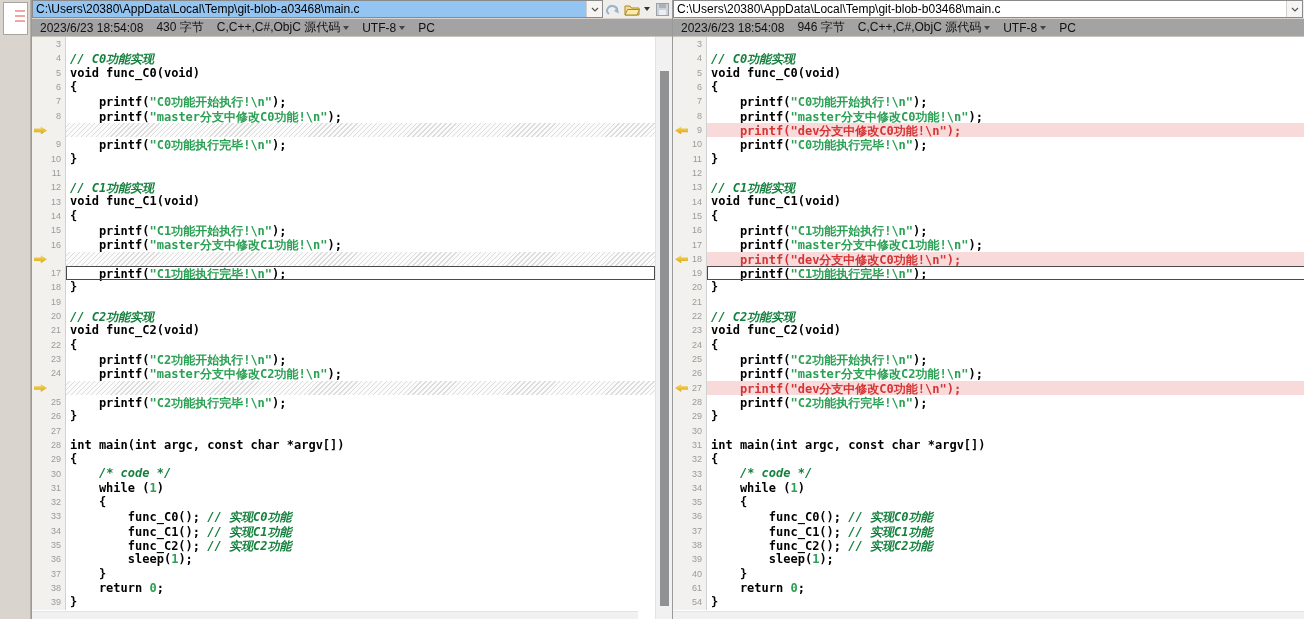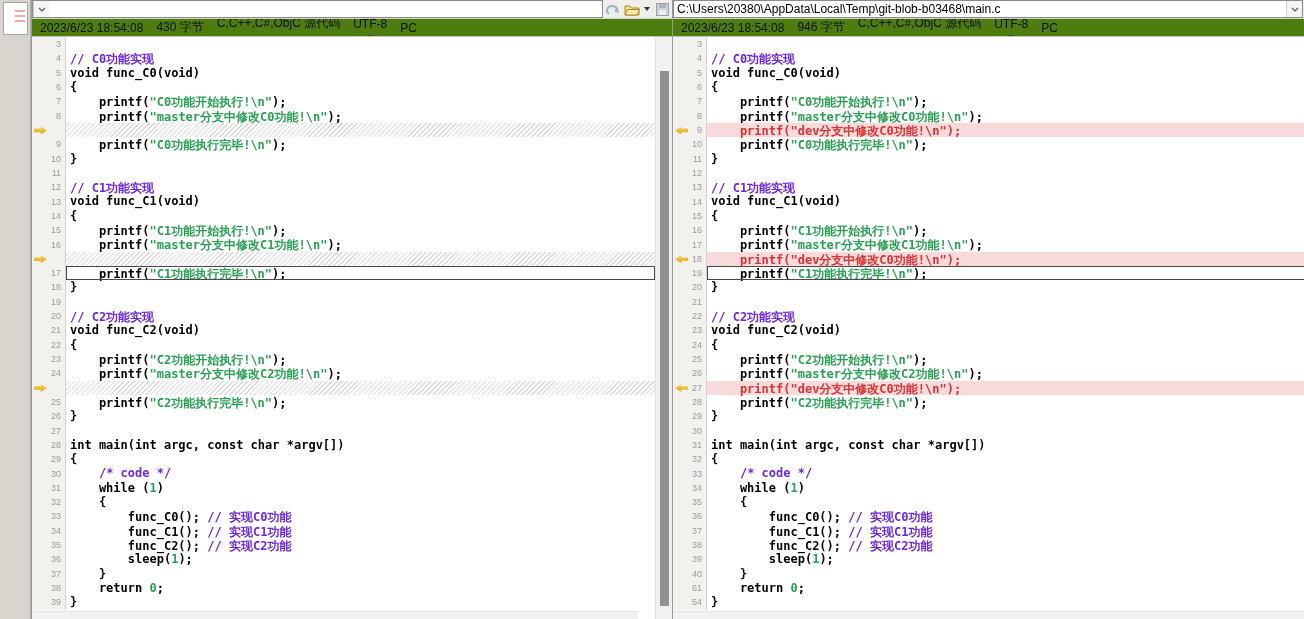--- a/index.html
+++ b/index.html
@@ -33,37 +33,37 @@
   }
   .pane.left .combo .value{background:#94c5f2;}
   .combo-btn{width:15px;display:flex;align-items:center;justify-content:center;border-left:1px solid #d0d0d0;background:#f6f5f3;}
   .icons{display:flex;align-items:center;padding:0 2px;gap:3px;flex:0 0 auto;overflow:hidden;}
   .icons .ibtn{display:flex;align-items:center;justify-content:center;width:16px;height:16px;flex:0 0 auto;}
   .drop-tri{width:0;height:0;border-left:3.5px solid transparent;border-right:3.5px solid transparent;border-top:4px solid #333;}
   .drop-tri.sm{border-top-color:#444;}
 
   
   .info-row{
-    height:18px;background:#4d7c0f;border-bottom:1px solid #c9c5bd;box-sizing:border-box;
+    height:18px;background:#a3a3a3;border-bottom:1px solid #c9c5bd;box-sizing:border-box;
     display:flex;align-items:center;font-size:12px;color:#111;padding-left:8px;white-space:nowrap;overflow:hidden;
   }
   .info-row .sep{width:13px;flex:0 0 auto;}
-  .info-row .dd{display:inline-flex;align-items:center;gap:3px;flex-direction:column;}
+  .info-row .dd{display:inline-flex;align-items:center;gap:3px;}
   .info-row .dd .drop-tri{margin-top:1px;}
 
   
   .code-area{position:absolute;top:37px;bottom:0;left:0;background:#fff;overflow:hidden;}
   .pane.left .code-area{right:17px;}
   .pane.right .code-area{right:8px;}
   .rows{position:absolute;top:0;left:0;right:0;}
   .row{display:flex;height:14.32px;line-height:14.32px;font:bold 12px "DejaVu Sans Mono",monospace;}
   .gut{width:34px;flex:0 0 auto;background:#f2f1ee;border-right:1px solid #d2d2d2;position:relative;display:flex;align-items:center;justify-content:flex-end;box-sizing:border-box;}
   .lnum{font-family:"Liberation Sans",sans-serif;font-size:9px;font-weight:normal;color:#9a9a9a;padding-right:4px;}
   .text{flex:1;min-width:0;white-space:pre;padding-left:4px;color:#000;}
-  .sg-c{color:#6d28d9;}
+  .sg-c{color:#15803d;font-style:italic;}
   .sg-s{color:#2aa053;}
   .sg-nu{color:#2aa053;}
   .row.t-gap .text{
     background:repeating-linear-gradient(135deg,#fbfbfb 0 2.5px,#dcdcdc 2.5px 3.5px);
   }
   .row.t-diff .text{background:#f9dada;color:#d43434;}
   .row.t-diff .text span{color:inherit;}
   .row.current .text{outline:1px solid #4a4a4a;outline-offset:-1px;}
   .marker{position:absolute;left:2px;top:3.5px;width:13px;height:8px;background:linear-gradient(#f8da6e,#dca70c);filter:drop-shadow(0 0 0.5px #7a5c00);}
   .marker.dir-right{clip-path:polygon(0 28%,52% 28%,52% 0,100% 50%,52% 100%,52% 72%,0 72%);}
@@ -87,20 +87,21 @@
   <div class="minimap" id="minimap">
       <div class="mark" style="top: 7px;"></div>
       <div class="mark" style="top: 12px;"></div>
       <div class="mark" style="top: 17px;"></div>
     </div>
 </div>
 
 <div class="pane left">
   <div class="path-row">
     <div class="combo">
+      <div class="value">C:\Users\20380\AppData\Local\Temp\git-blob-a03468\main.c</div>
       <div class="combo-btn">
         <svg width="8" height="5" viewBox="0 0 8 5">
             <polyline points="1,1 4,4 7,1" fill="none" stroke="#555" stroke-width="1.2"></polyline>
           </svg>
       </div>
     </div>
     <div class="icons">
       <span class="ibtn">
         <svg width="14" height="13" viewBox="0 0 14 13">
             <path d="M3 11 A5 4.5 0 1 1 11 8.5" fill="none" stroke="#9ab4cf" stroke-width="2"></path>

